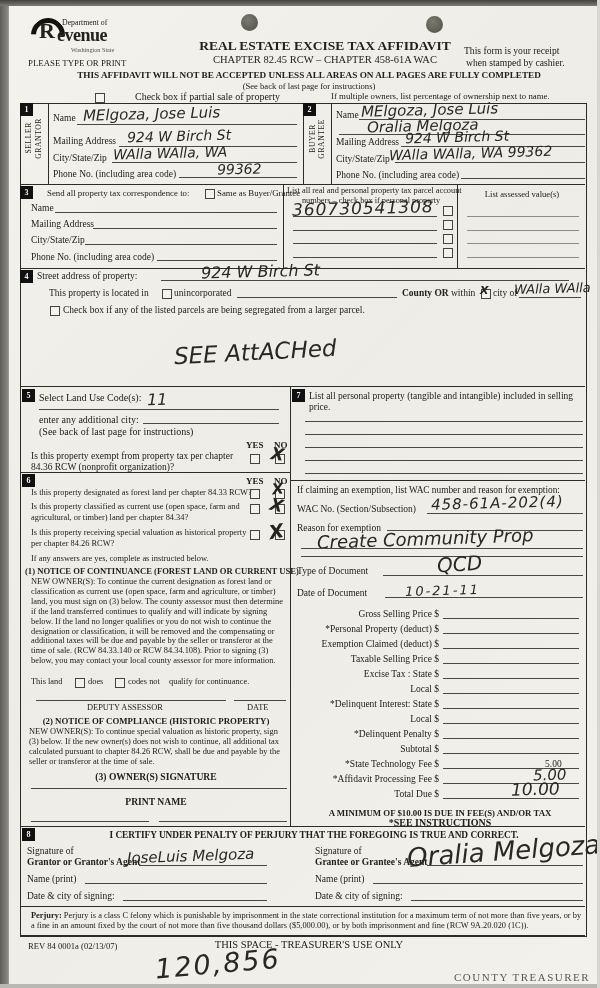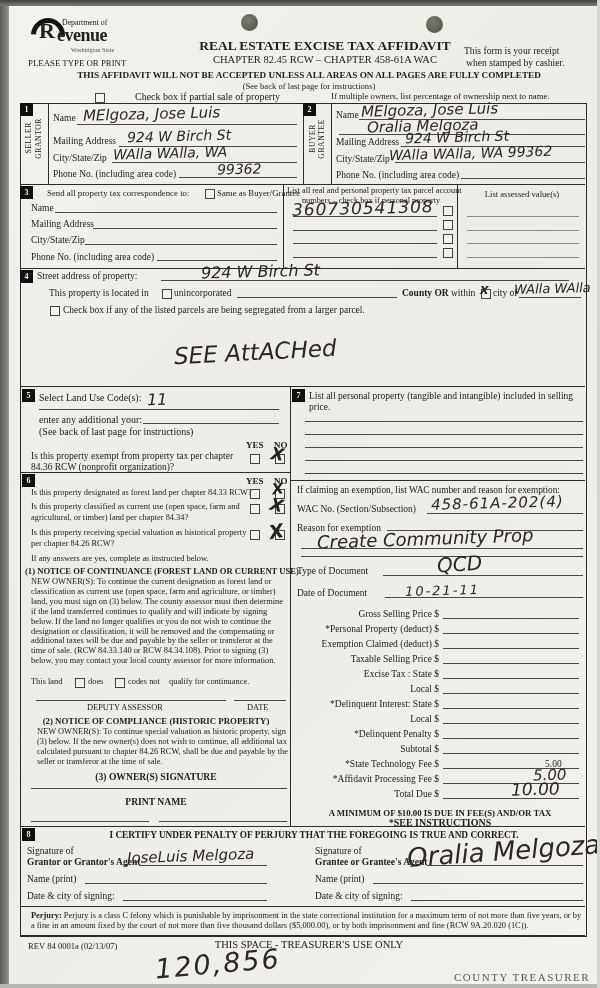--- a/index.html
+++ b/index.html
@@ -153,21 +153,21 @@
   <div class="ln" style="left:510px;top:291px;width:62px;"></div>
   <span class="hw" style="left:505px;top:275px;font-size:13px;">WAlla WAlla</span>
   <span class="cb" style="left:41px;top:300px;"></span>
   <span class="t" style="left:54px;top:299px;">Check box if any of the listed parcels are being segregated from a larger parcel.</span>
   <span class="hw" style="left:165px;top:333px;font-size:23px;transform:rotate(-3deg);">SEE AttACHed</span>
 
   <div class="nbox" style="left:13px;top:383px;">5</div>
   <span class="t" style="left:30px;top:386px;font-size:10px;">Select Land Use Code(s):</span>
   <span class="hw" style="left:138px;top:384px;font-size:16px;">11</span>
   <div class="ln" style="left:30px;top:403px;width:240px;"></div>
-  <span class="t" style="left:30px;top:408px;font-size:10px;">enter any additional your:</span>
+  <span class="t" style="left:30px;top:408px;font-size:10px;">enter any additional city:</span>
   <div class="ln" style="left:134px;top:417px;width:136px;"></div>
   <span class="t" style="left:30px;top:420px;font-size:10px;">(See back of last page for instructions)</span>
   <span class="t b" style="left:237px;top:434px;font-size:9px;">YES</span>
   <span class="t b" style="left:265px;top:434px;font-size:9px;">NO</span>
   <span class="t" style="left:22px;top:445px;">Is this property exempt from property tax per chapter</span>
   <span class="t" style="left:22px;top:456px;">84.36 RCW (nonprofit organization)?</span>
   <span class="cb" style="left:241px;top:448px;"></span>
   <span class="cb" style="left:266px;top:448px;"></span>
   <span class="xmk" style="left:262px;top:438px;font-size:17px;transform:rotate(8deg);">X</span>
 
@@ -195,21 +195,21 @@
   <span class="cb" style="left:66px;top:672px;"></span>
   <span class="t sm" style="left:79px;top:671px;">does</span>
   <span class="cb" style="left:106px;top:672px;"></span>
   <span class="t sm" style="left:119px;top:671px;">codes not</span>
   <span class="t sm" style="left:160px;top:671px;">qualify for continuance.</span>
   <div class="ln" style="left:27px;top:694px;width:190px;"></div>
   <div class="ln" style="left:225px;top:694px;width:52px;"></div>
   <span class="t sm" style="left:78px;top:697px;">DEPUTY ASSESSOR</span>
   <span class="t sm" style="left:238px;top:697px;">DATE</span>
   <span class="t b" style="left:16px;top:710px;width:262px;text-align:center;font-size:8.8px;">(2) NOTICE OF COMPLIANCE (HISTORIC PROPERTY)</span>
-  <span class="t sm para" style="left:20px;top:721px;width:258px;margin-left:8px;">NEW OWNER(S): To continue special valuation as historic property, sign (3) below. If the new owner(s) does not wish to continue, all additional tax calculated pursuant to chapter 84.26 RCW, shall be due and payable by the seller or transferor at the time of sale.</span>
+  <span class="t sm para" style="left:20px;top:721px;width:258px;">NEW OWNER(S): To continue special valuation as historic property, sign (3) below. If the new owner(s) does not wish to continue, all additional tax calculated pursuant to chapter 84.26 RCW, shall be due and payable by the seller or transferor at the time of sale.</span>
   <span class="t b" style="left:16px;top:765px;width:262px;text-align:center;font-size:9.6px;">(3)  OWNER(S) SIGNATURE</span>
   <div class="ln" style="left:22px;top:782px;width:256px;"></div>
   <span class="t b" style="left:16px;top:790px;width:262px;text-align:center;font-size:9.6px;">PRINT NAME</span>
   <div class="ln" style="left:22px;top:815px;width:118px;"></div>
   <div class="ln" style="left:150px;top:815px;width:128px;"></div>
 
   <div class="nbox" style="left:283px;top:383px;">7</div>
   <span class="t" style="left:300px;top:385px;">List all  personal property (tangible and intangible) included in selling</span>
   <span class="t" style="left:300px;top:396px;">price.</span>
   <div class="ln" style="left:296px;top:415px;width:278px;"></div>

